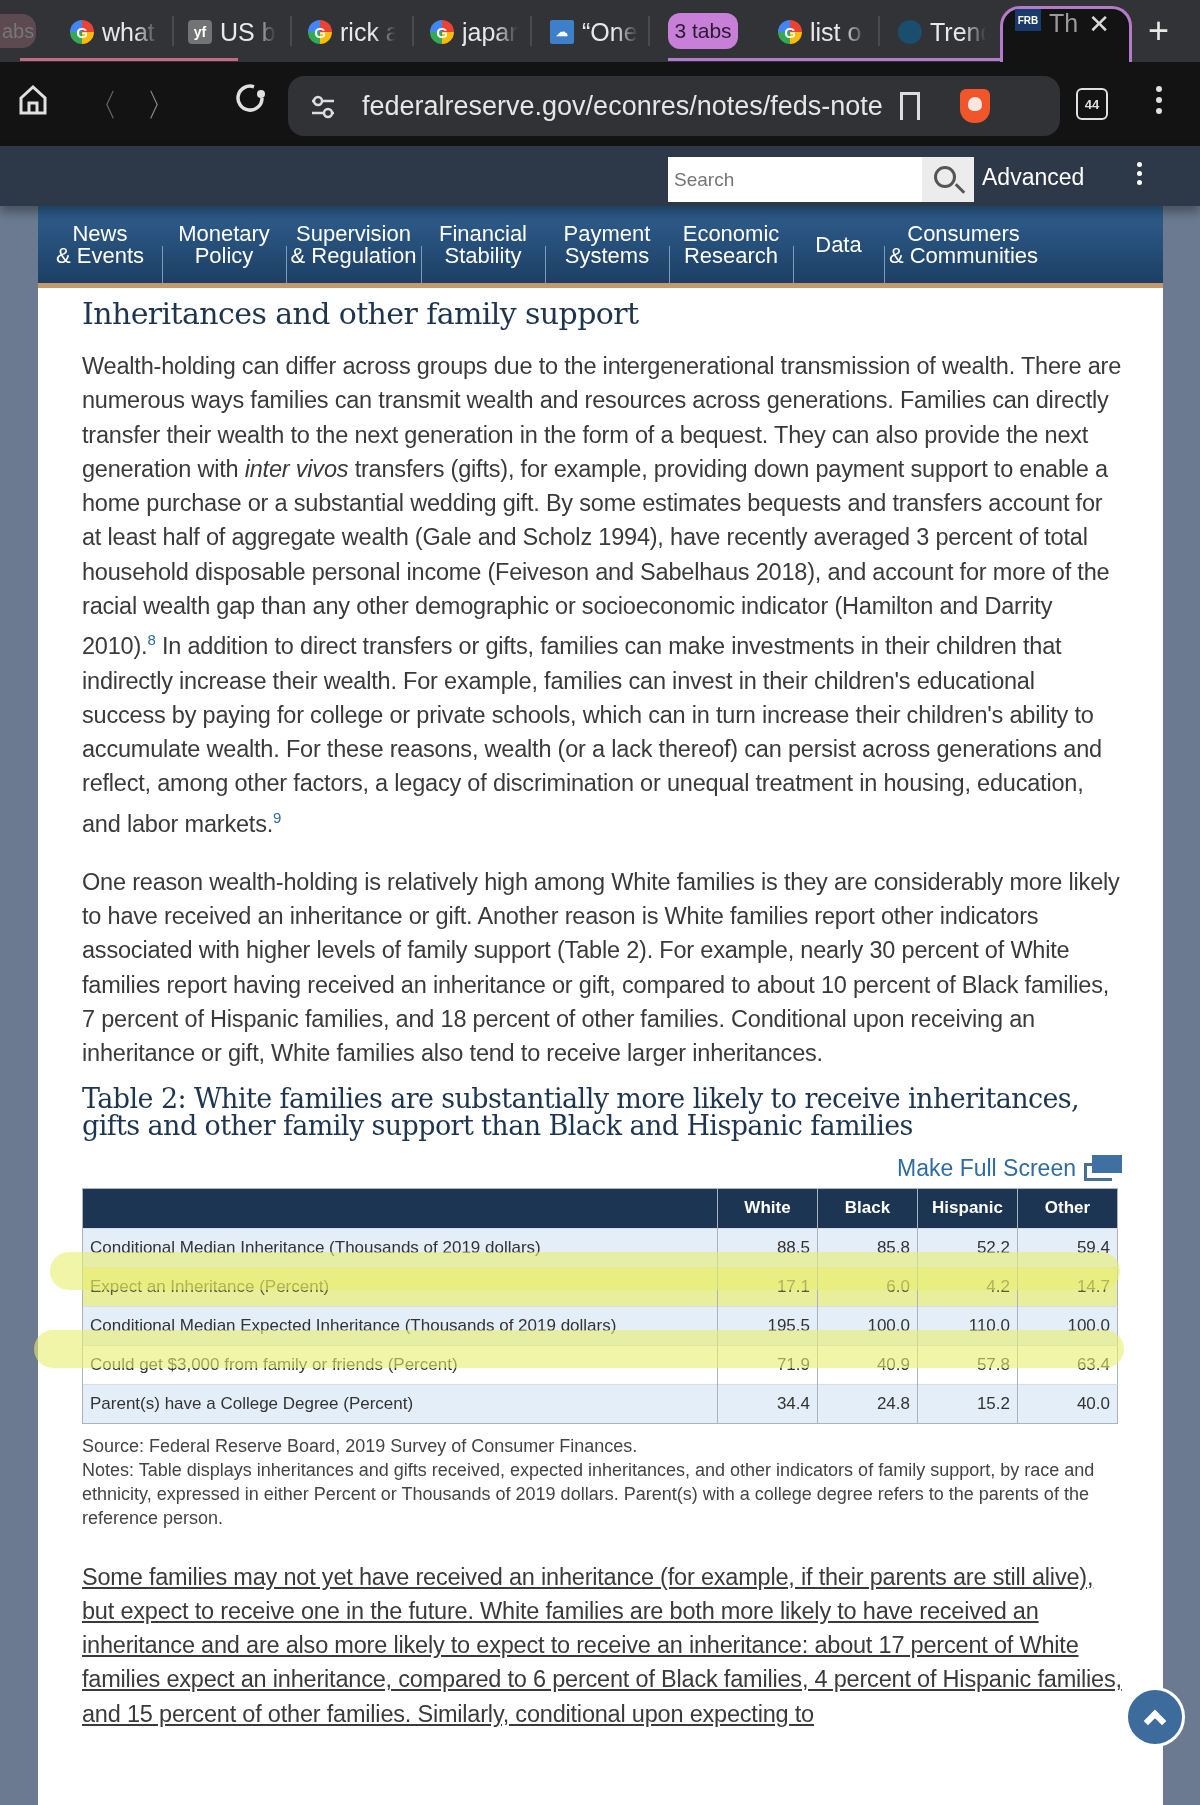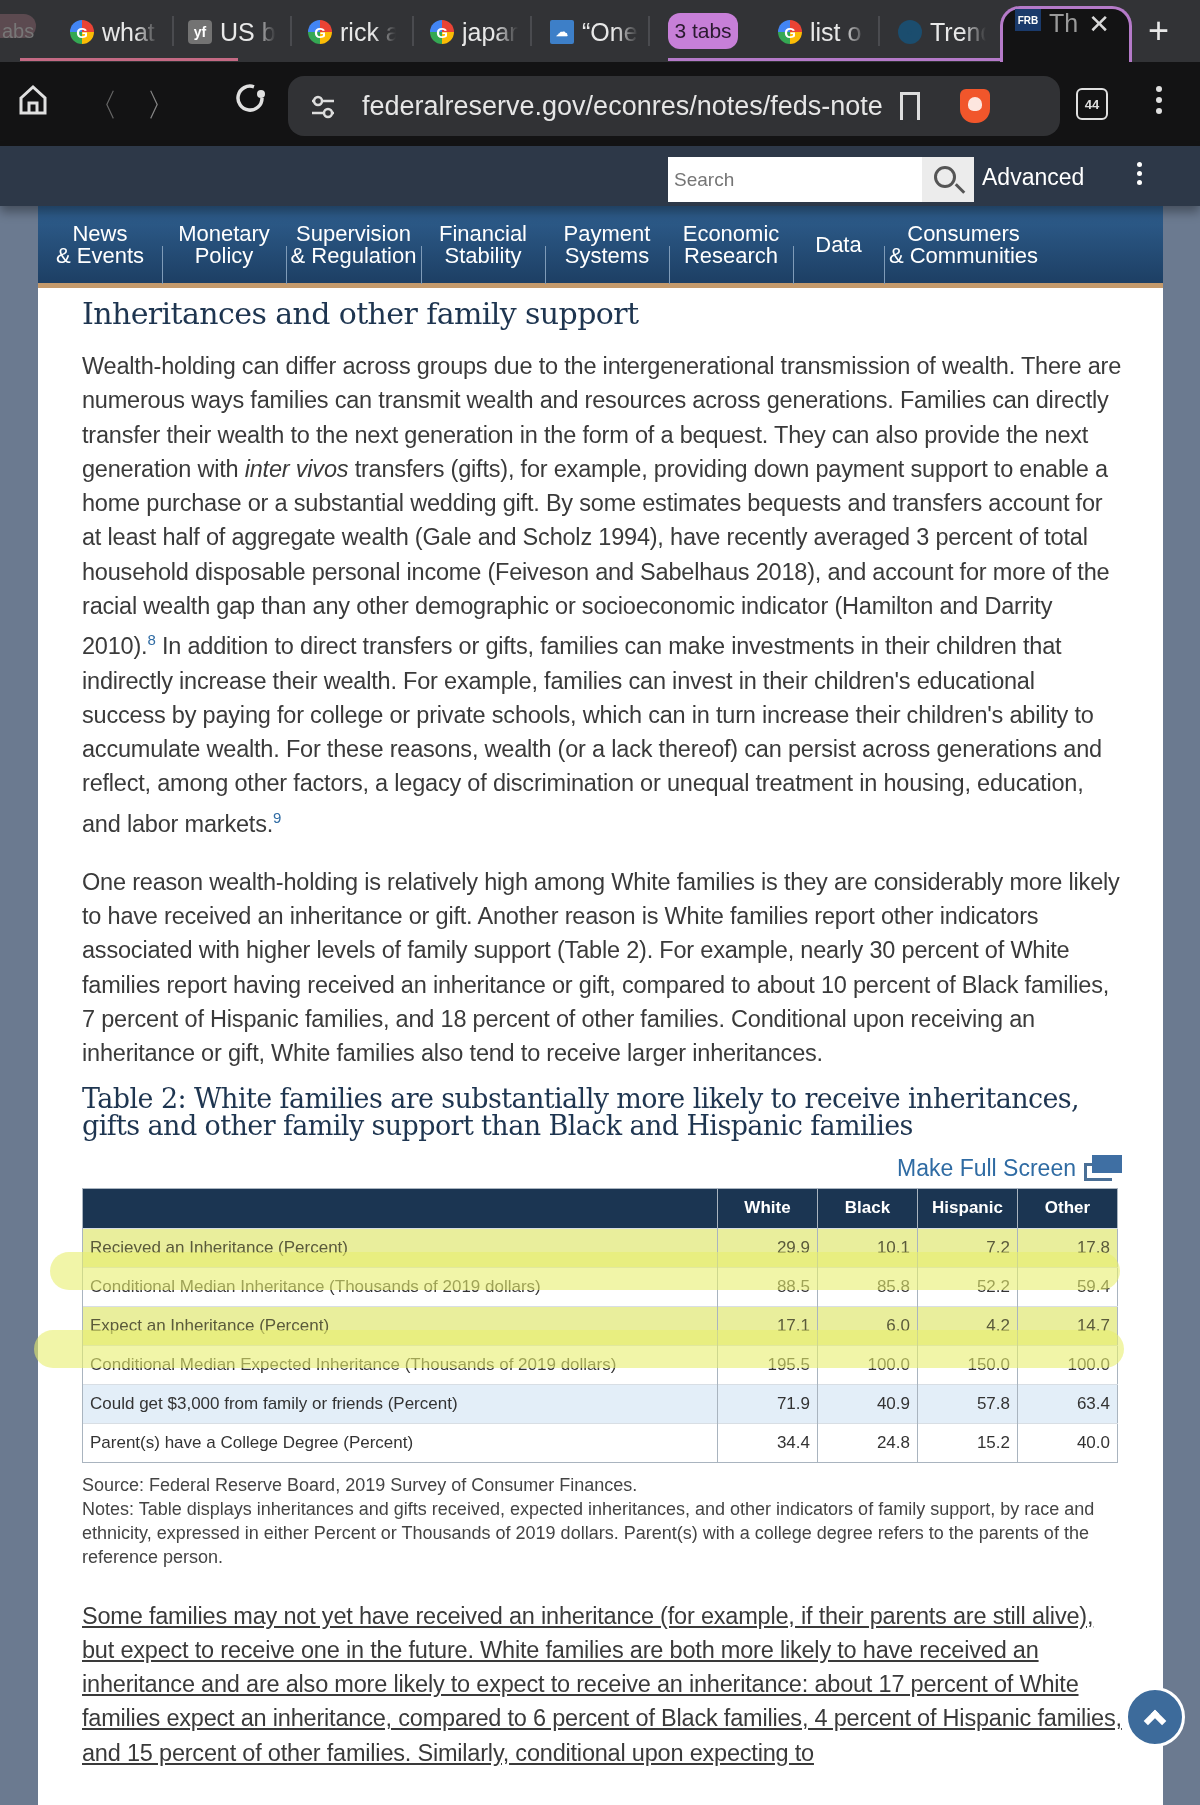--- a/index.html
+++ b/index.html
@@ -6,21 +6,21 @@
   html, body { width: 1200px; height: 1805px; overflow: hidden; background: #6b7a90; font-family: "Liberation Sans", sans-serif; }
 
   
   .tabstrip { position: absolute; left: 0; top: 0; width: 1200px; height: 62px; background: #323336; }
   .tab { position: absolute; top: 12px; height: 40px; display: flex; align-items: center; color: #e8e8e8; font-size: 25px; white-space: nowrap; overflow: hidden; }
   .tab .fav { width: 24px; height: 24px; border-radius: 50%; margin-right: 8px; flex-shrink: 0; display:flex; align-items:center; justify-content:center; font-size: 15px; font-weight: bold; }
   .tab .label { overflow: hidden; width: 56px; -webkit-mask-image: linear-gradient(to right, #000 60%, transparent); mask-image: linear-gradient(to right, #000 60%, transparent); }
   .fav-google { background: conic-gradient(#ea4335 0 25%, #fbbc05 25% 50%, #34a853 50% 75%, #4285f4 75% 100%); color: #fff; }
   .fav-google::after { content: ""; }
   .tab-sep { position: absolute; top: 16px; width: 2px; height: 30px; background: #4a4b4f; }
-  .ghost-tab { position: absolute; left: 0; top: 14px; width: 36px; height: 24px; border-radius: 0 14px 14px 0; background: #5c4a50; color: #777; font-size: 20px; line-height: 34px; padding-left: 2px; }
+  .ghost-tab { position: absolute; left: 0; top: 14px; width: 36px; height: 34px; border-radius: 0 14px 14px 0; background: #5c4a50; color: #777; font-size: 20px; line-height: 34px; padding-left: 2px; }
   .group-pill { position: absolute; left: 668px; top: 13px; width: 70px; height: 36px; border-radius: 12px; background: #c77fd8; color: #2b1a30; font-size: 21px; display:flex; align-items:center; justify-content:center; }
   .active-tab { position: absolute; left: 1000px; top: 6px; width: 132px; height: 58px; background: #131314; border: 3px solid #b57ac9; border-bottom: none; border-radius: 20px 20px 0 0; display: flex; align-items: flex-start; padding-left: 12px; color: #c8c8c8; font-size: 25px; }
   .frb-fav { width: 26px; height: 22px; background: #1a3a6b; color: #fff; font-size: 10px; font-weight: bold; display:flex; align-items:center; justify-content:center; margin-right: 8px; }
   .tab-close { margin-left: 10px; font-size: 26px; color: #d8d8d8; }
   .new-tab { position: absolute; left: 1148px; top: 10px; font-size: 36px; color: #e8e8e8; }
   .strip-underline-pink { position:absolute; left: 20px; top: 58px; width: 218px; height: 3px; background:#c46a84; }
   .strip-underline-purple { position:absolute; left: 668px; top: 58px; width: 334px; height: 3px; background:#b57ac9; }
 
   
   .toolbar { position: absolute; left: 0; top: 62px; width: 1200px; height: 84px; background: #131314; }
@@ -241,46 +241,39 @@
     <thead>
       <tr>
         <th></th>
         <th style="width:100px">White</th>
         <th style="width:100px">Black</th>
         <th style="width:100px">Hispanic</th>
         <th style="width:100px">Other</th>
       </tr>
     </thead>
     <tbody>
-      <tr class="hl">
-        <td>Recieved an Inheritance (Percent)</td>
-        <td class="num">29.9</td>
-        <td class="num">10.1</td>
-        <td class="num">7.2</td>
-        <td class="num">17.8</td>
-      </tr>
       <tr>
         <td>Conditional Median Inheritance (Thousands of 2019 dollars)</td>
         <td class="num">88.5</td>
         <td class="num">85.8</td>
         <td class="num">52.2</td>
         <td class="num">59.4</td>
       </tr>
       <tr class="hl">
         <td>Expect an Inheritance (Percent)</td>
         <td class="num">17.1</td>
         <td class="num">6.0</td>
         <td class="num">4.2</td>
         <td class="num">14.7</td>
       </tr>
       <tr>
         <td>Conditional Median Expected Inheritance (Thousands of 2019 dollars)</td>
         <td class="num">195.5</td>
         <td class="num">100.0</td>
-        <td class="num">150.0</td>
+        <td class="num">110.0</td>
         <td class="num">100.0</td>
       </tr>
       <tr>
         <td>Could get $3,000 from family or friends (Percent)</td>
         <td class="num">71.9</td>
         <td class="num">40.9</td>
         <td class="num">57.8</td>
         <td class="num">63.4</td>
       </tr>
       <tr>

